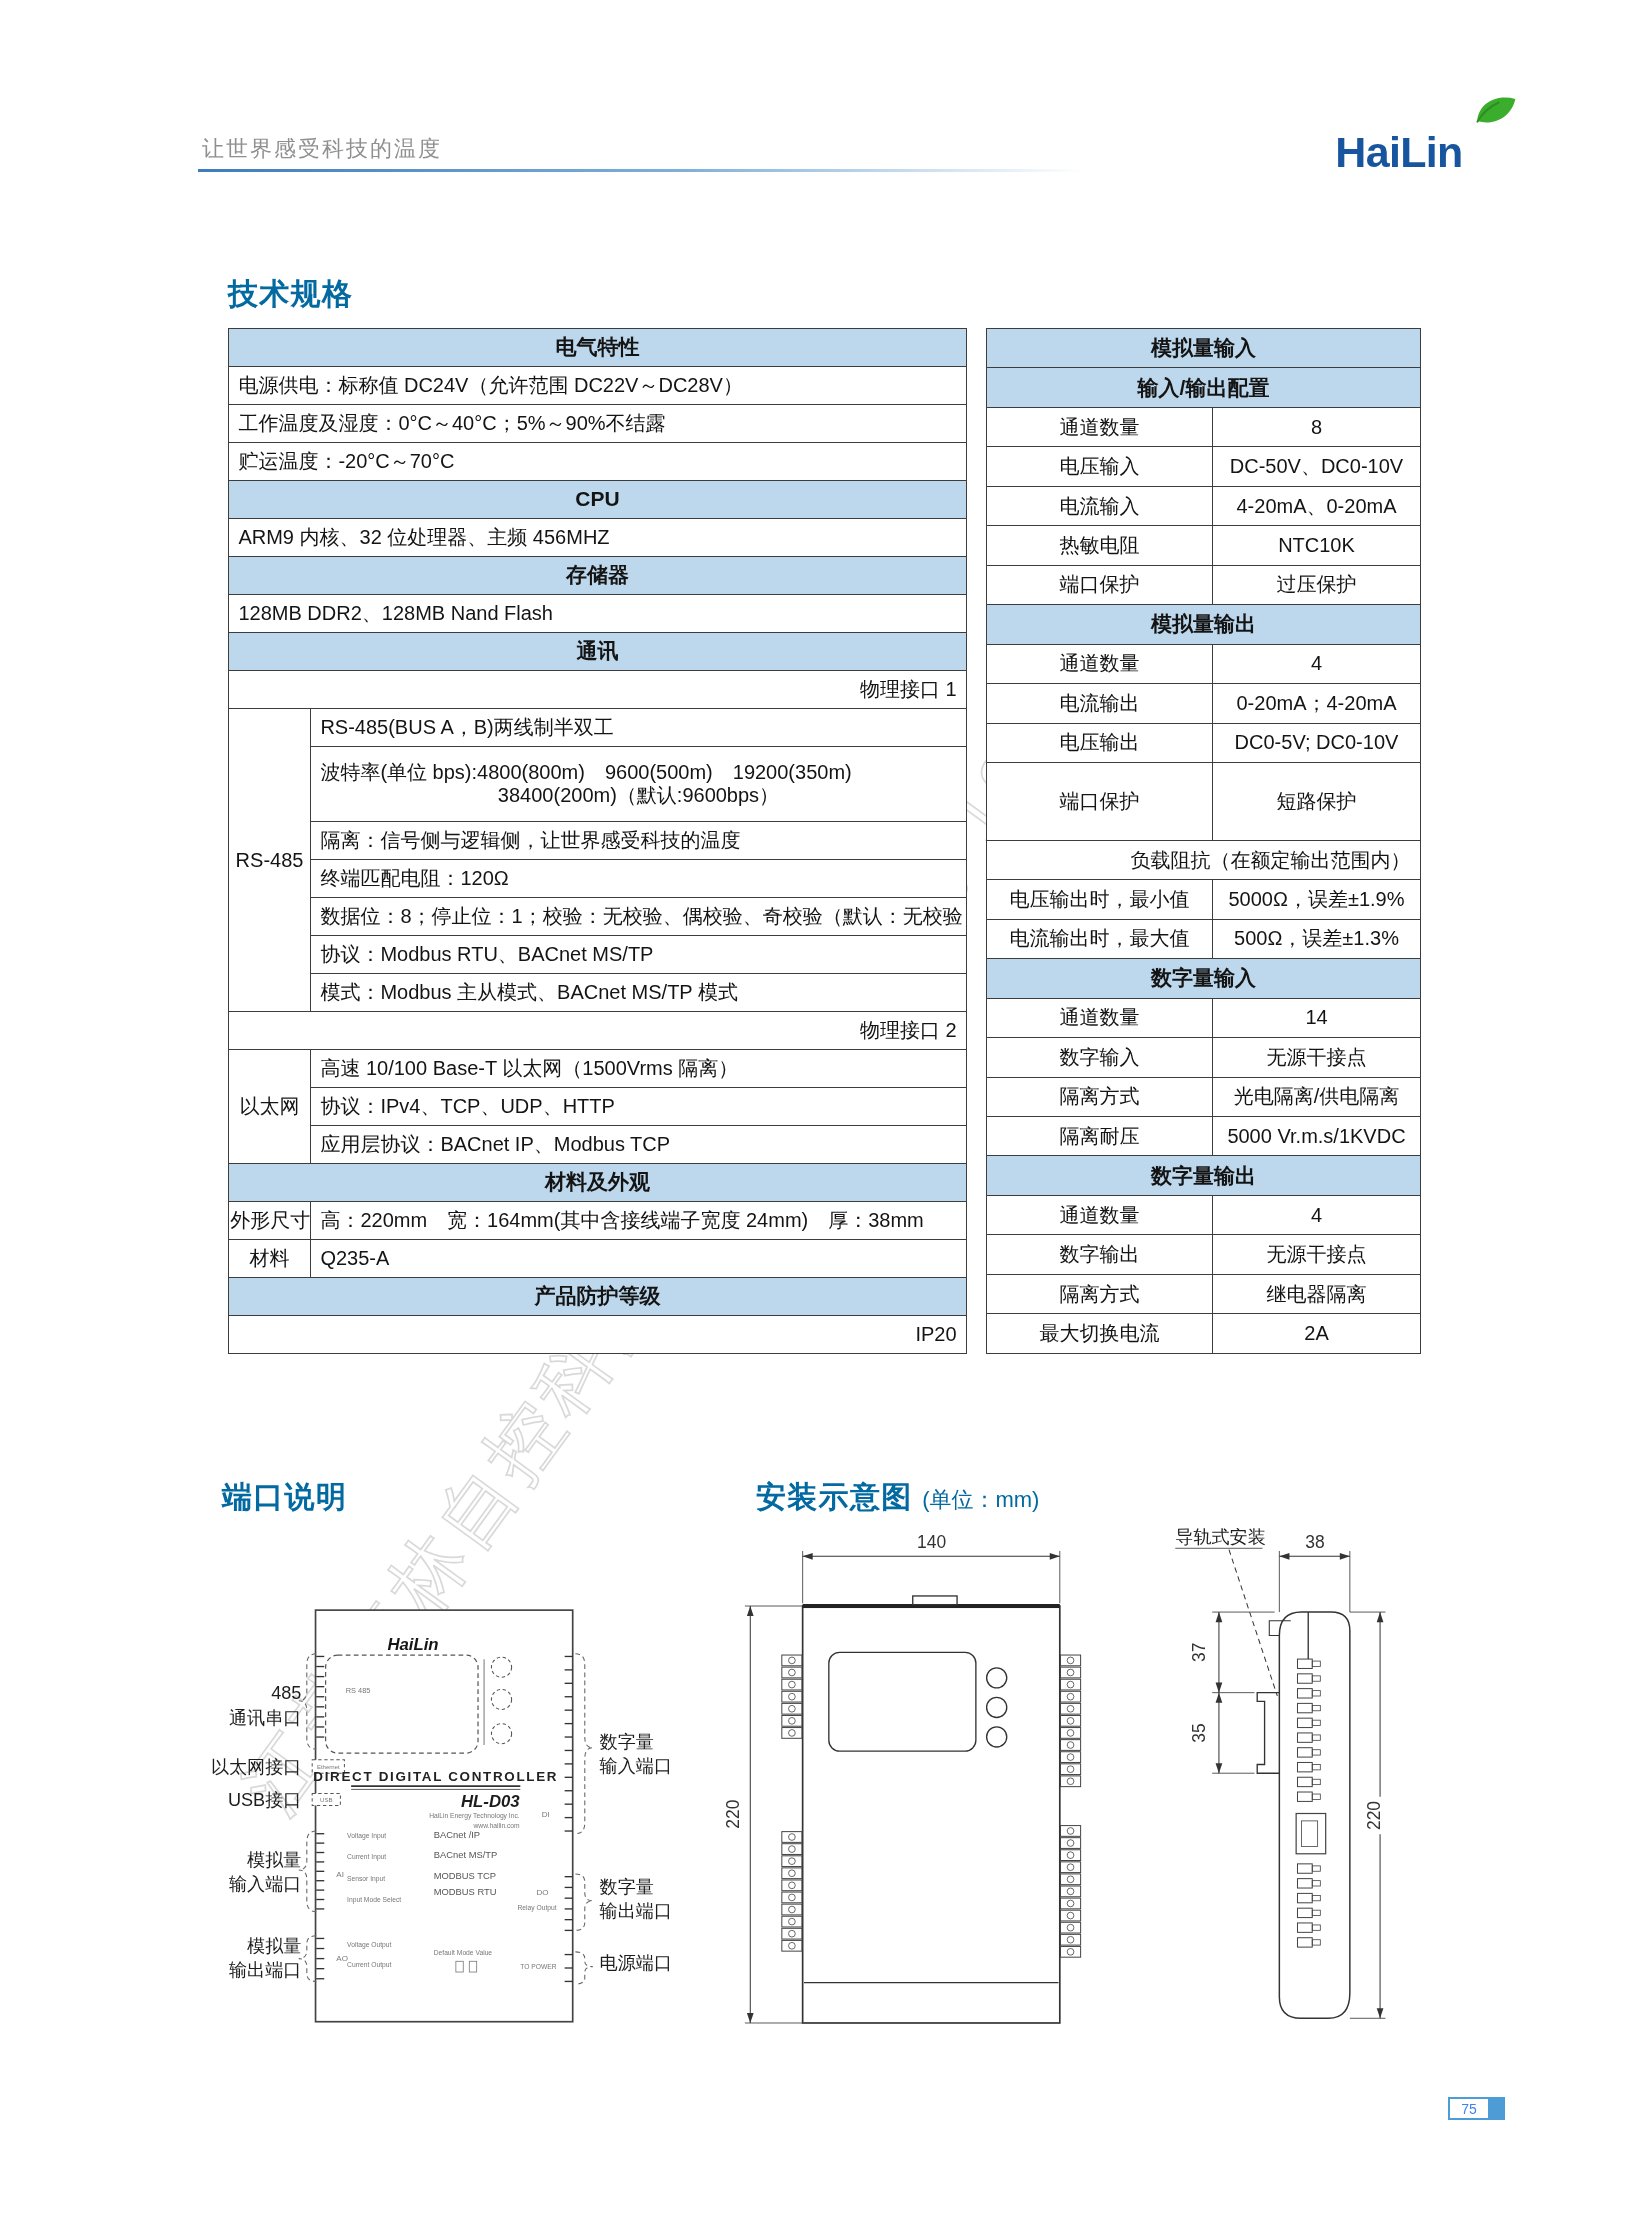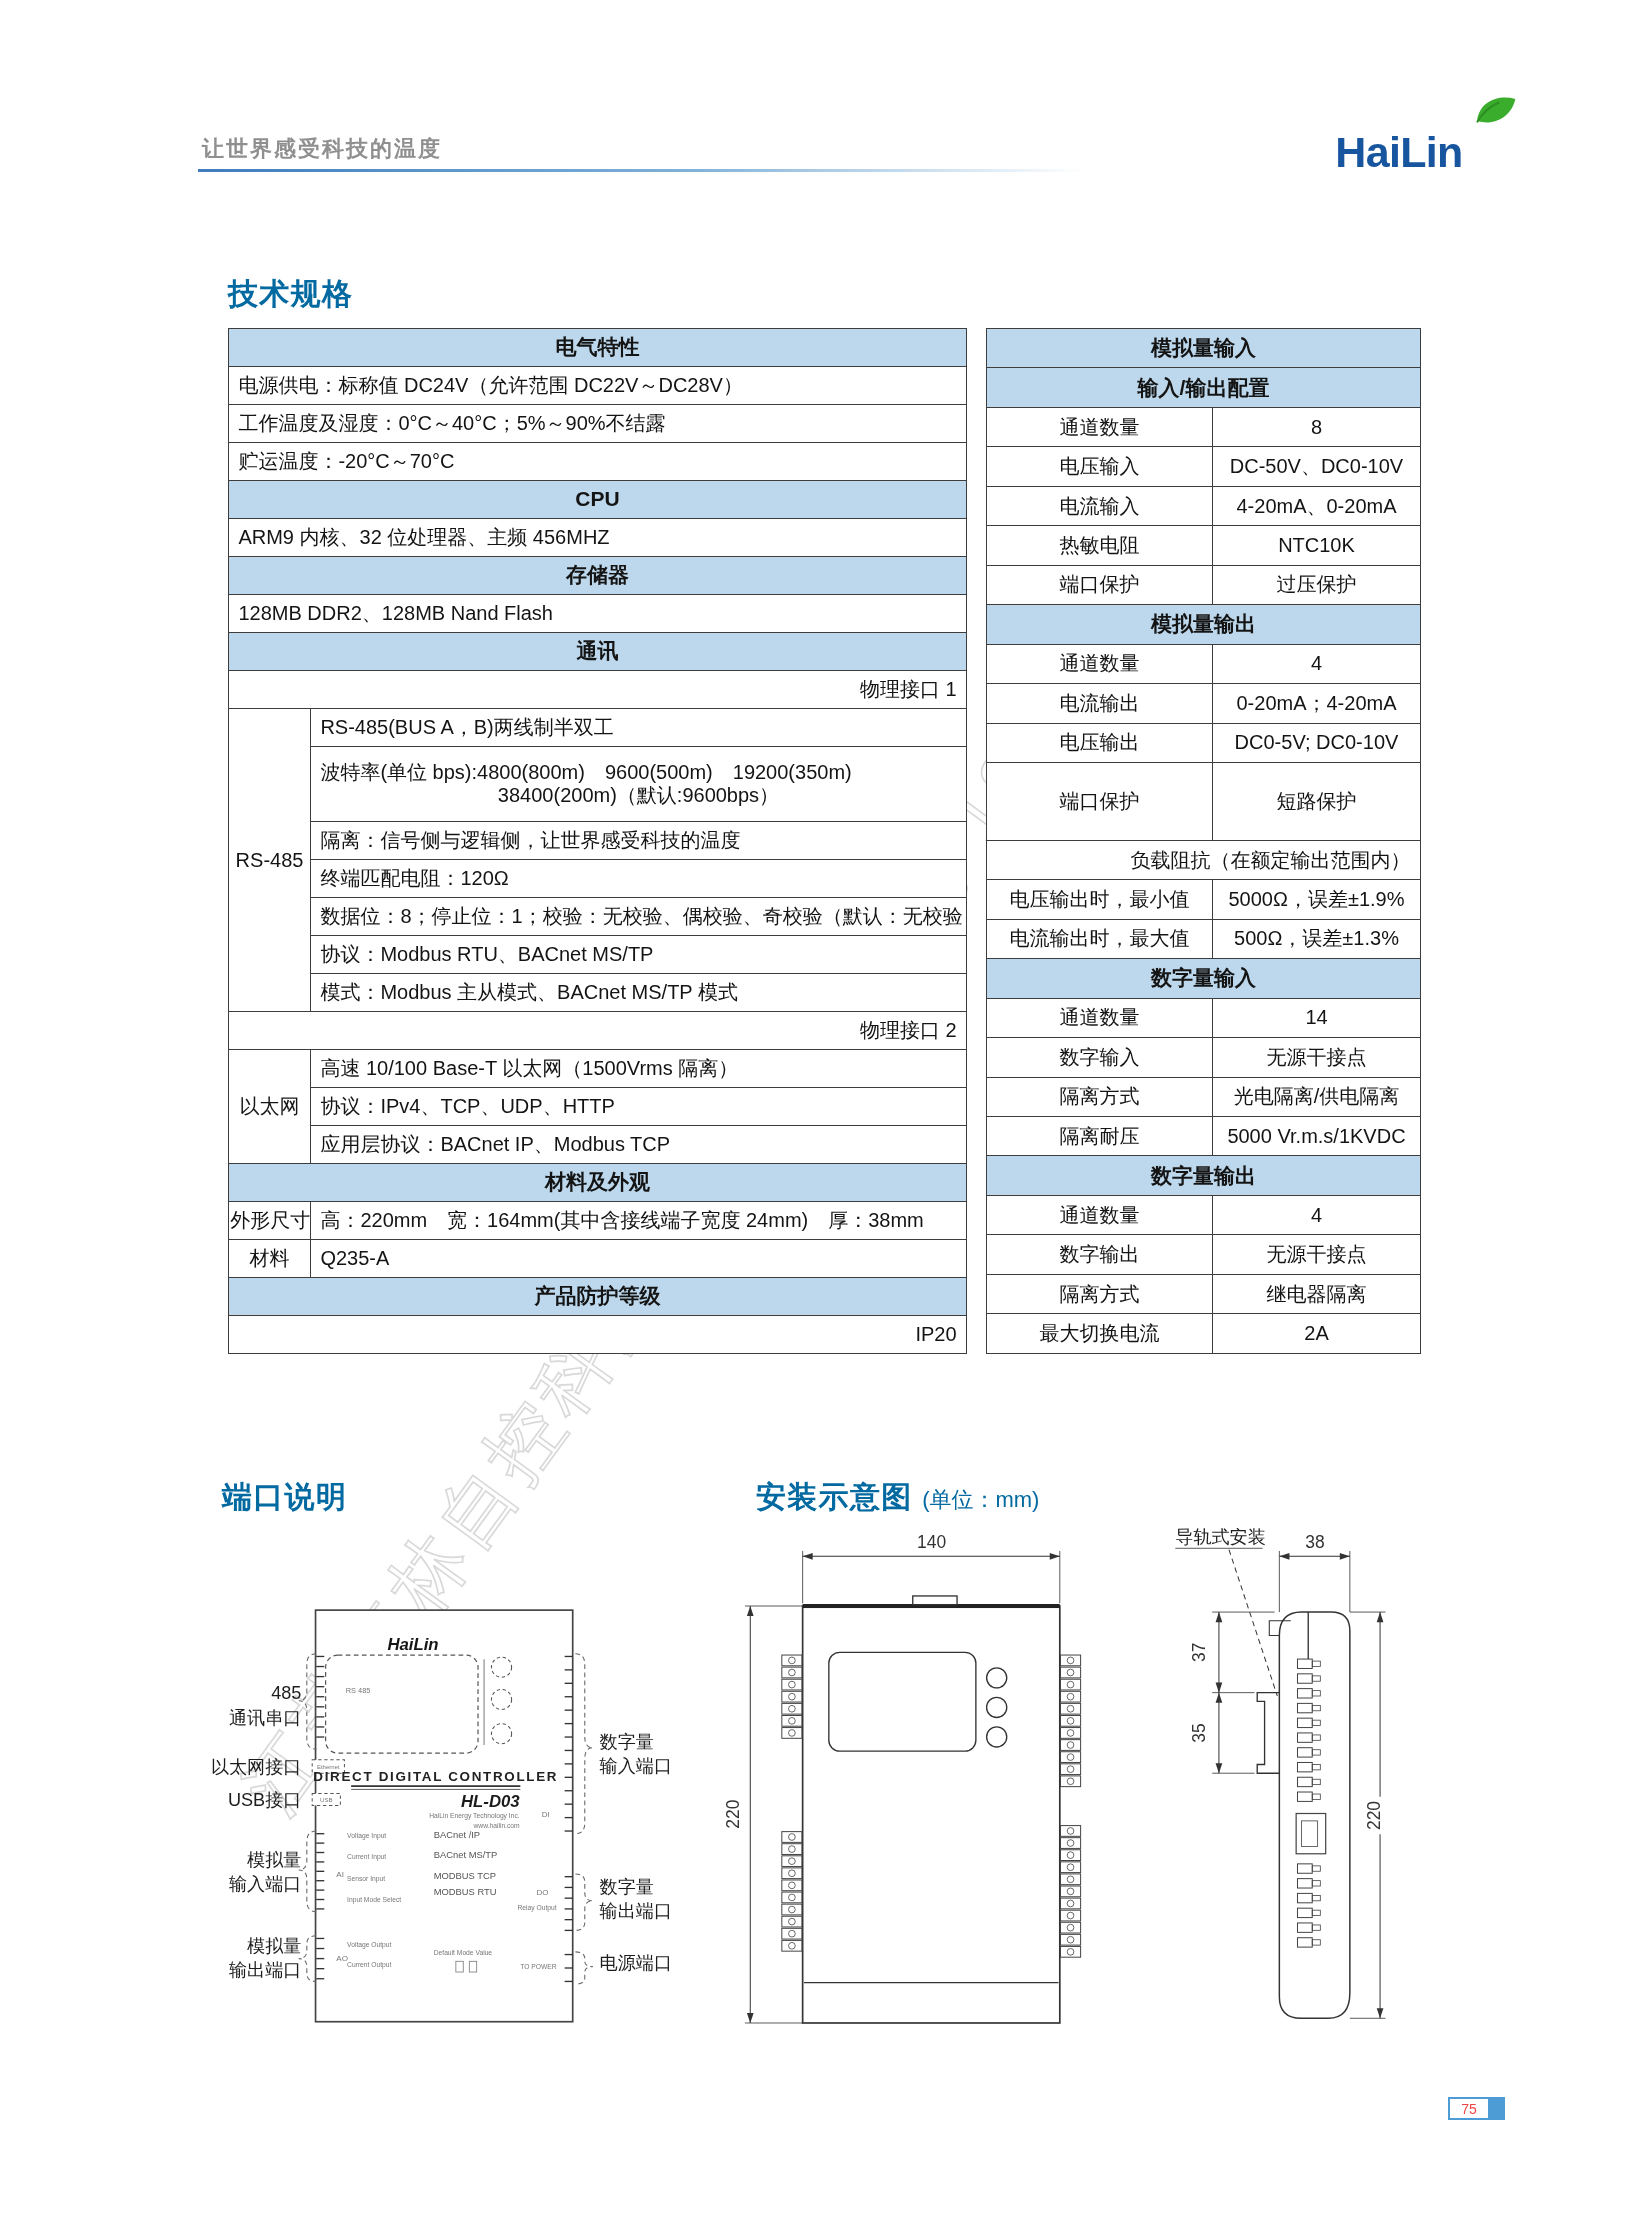--- a/index.html
+++ b/index.html
@@ -1,20 +1,20 @@
 <!DOCTYPE html>
 <html style="font-size:10.7px"><head>
 <meta charset="utf-8">
 <style>
   html,body{margin:0;padding:0;background:#ffffff;}
   body{font-family:"Liberation Sans","DejaVu Sans",sans-serif;}
   #page{position:relative;width:1645px;height:2216px;background:#fff;overflow:hidden;}
 
   
-  .tagline{position:absolute;left:202px;top:134px;font-size:22px;color:#8f8f8f;letter-spacing:2px;font-weight:bold;}
+  .tagline{position:absolute;left:202px;top:134px;font-size:22px;color:#8f8f8f;letter-spacing:2px;}
   .head-line{position:absolute;left:198px;top:169px;width:887px;height:3.4px;
     background:linear-gradient(to right,#3e7cbd 0%,#6fa0d0 0%,#3e7cbd 0%,#7fb0d8 55%,rgba(236,244,250,0) 100%);}
   .logo-box{position:absolute;left:1334px;top:94px;width:188px;height:91px;}
 
   
   .sec-title{position:absolute;font-size:30px;font-weight:700;color:#0369a1;letter-spacing:1.3px;}
   #spec-title{left:228px;top:274px;}
   #ports-title{left:222px;top:1477px;}
   #install-title{left:756px;top:1477px;}
   #install-title .unit{font-size:22px;font-weight:400;letter-spacing:0;}
@@ -39,21 +39,21 @@
 
   
   #port-svg{position:absolute;left:202px;top:1592px;}
   #install-svg{position:absolute;left:712px;top:1528px;}
   text.cn{font-size:27px;fill:#1d1d1d;}
   text.dim{font-size:26px;fill:#333;}
   text.tiny{fill:#777;}
 
   
   #page-badge{position:absolute;left:1448px;top:2097px;display:flex;}
-  #page-badge .num{width:38px;height:19px;border:2px solid #4e9cd6;background:#fff;color:#ef4444;
+  #page-badge .num{width:38px;height:19px;border:2px solid #4e9cd6;background:#fff;color:#3b82f6;
     font-size:14px;display:flex;align-items:center;justify-content:center;}
   #page-badge .blk{width:15px;height:23px;background:#4e9cd6;}
 </style>
 </head>
 <body>
 
 <div id="page">
 
   <div class="watermark">江苏海林自控科技 客户价值顾问 13851623601</div>
 

